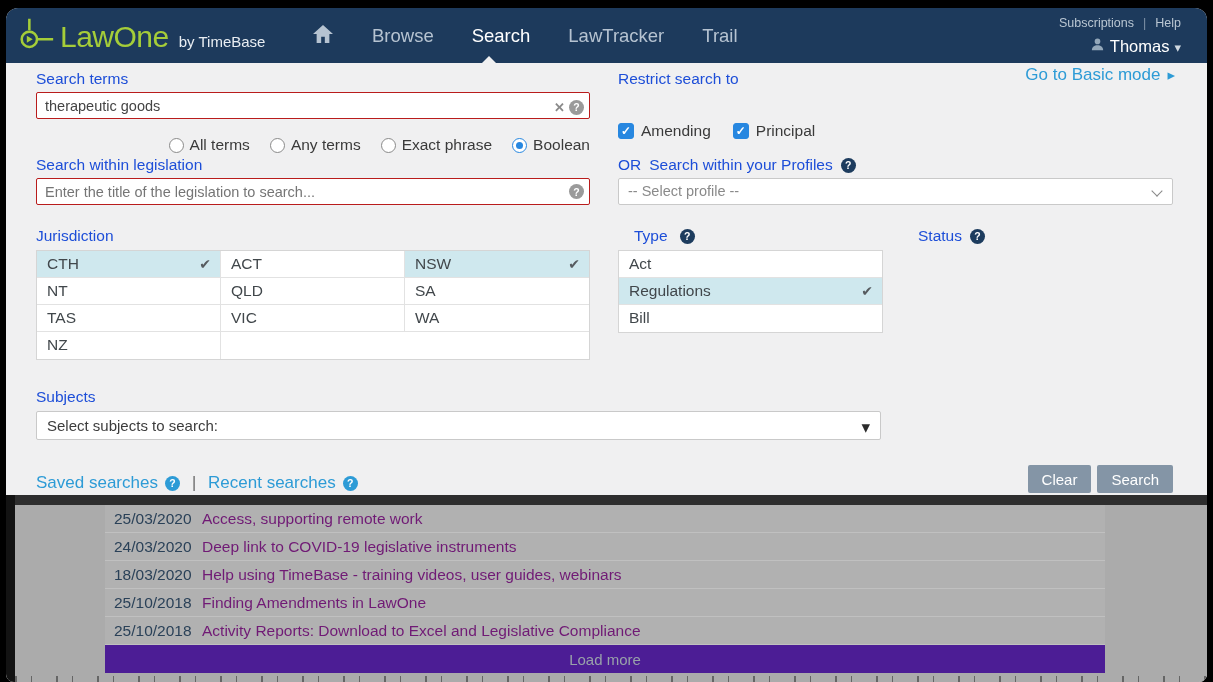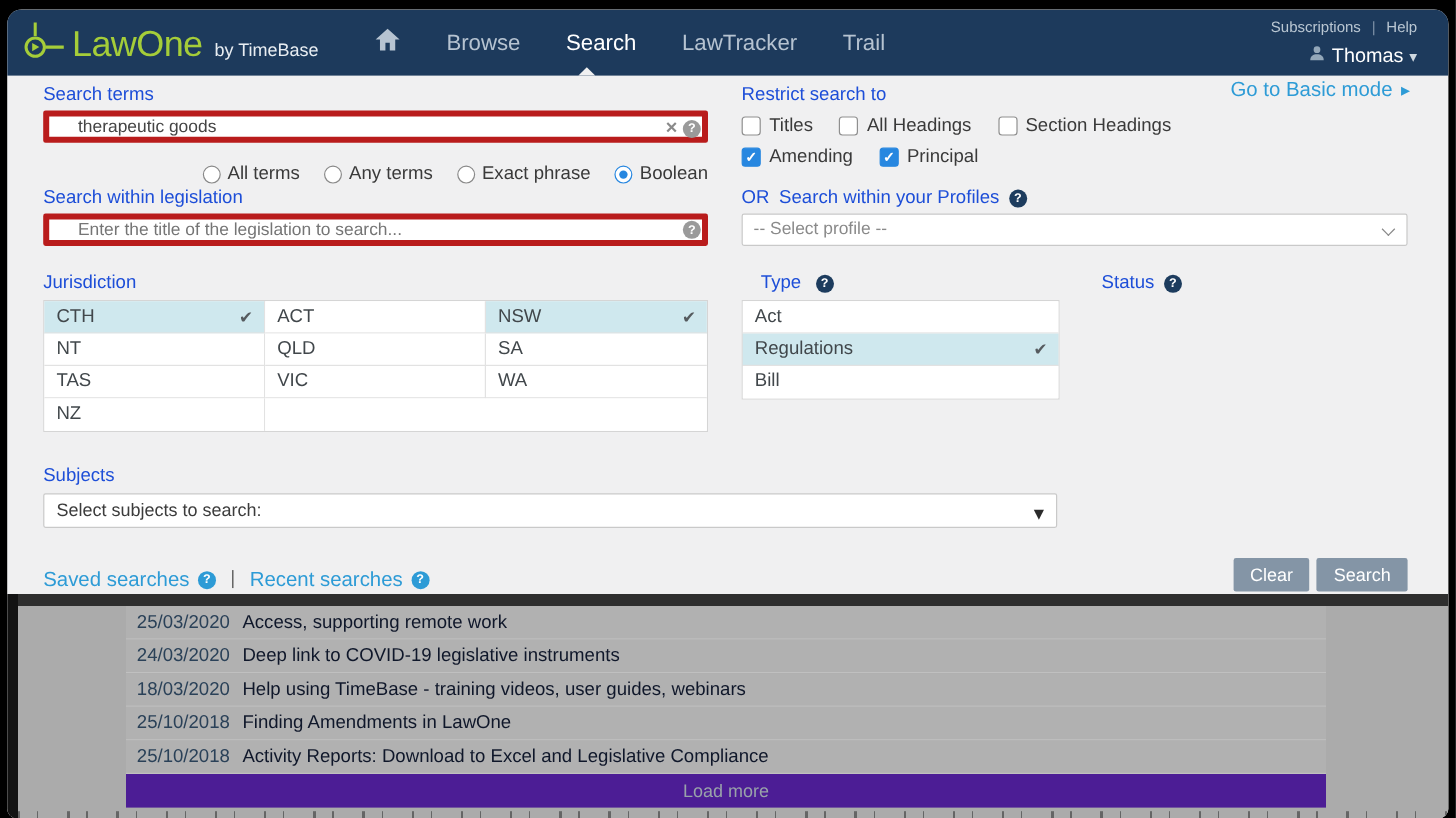--- a/index.html
+++ b/index.html
@@ -22,22 +22,22 @@
   .user{position:absolute;top:29px;right:26px;display:flex;align-items:center;gap:5px;color:#fff;font-size:16.5px;}
   .caret-down::before{content:"\25BE";color:#cfd8e0;font-size:13px;}
   
   .label{color:#1d4ed8;font-size:15.5px;}
   .q-icon{display:inline-flex;width:15px;height:15px;border-radius:50%;background:#9a9a9a;color:#fff;
           font-size:10.5px;font-weight:bold;align-items:center;justify-content:center;flex:0 0 auto;}
   .q-icon::before{content:"?";}
   .q-icon.navy{background:#1d3c5e;}
   .q-icon.blue{background:#2d9bd6;}
   .x-icon::before{content:"\2715";color:#8a8a8a;font-weight:bold;font-size:13px;}
-  .text-input{position:absolute;height:27px;background:#fff;border:5px solid #b91c1c;border-radius:2px;
-              font-family:"Liberation Sans",sans-serif;font-size:14.5px;color:#444;padding:0 40px 0 24px;width:100%;}
+  .text-input{position:absolute;height:27px;background:#fff;border:1px solid #b91c1c;border-radius:2px;
+              font-family:"Liberation Sans",sans-serif;font-size:14.5px;color:#444;padding:0 40px 0 8px;width:100%;}
   .input-wrap{position:absolute;}
   .input-icons{position:absolute;right:6px;top:6px;display:flex;align-items:center;gap:4px;}
   
   .radio-row{position:absolute;display:flex;justify-content:flex-end;align-items:flex-end;gap:20px;}
   .radio-item{display:flex;align-items:center;gap:6px;font-size:15.5px;color:#3a3a3a;}
   .radio{width:15px;height:15px;border-radius:50%;border:1.5px solid #8a8a8a;background:#fff;position:relative;flex:0 0 auto;}
   .radio.selected{border-color:#2787e0;}
   .radio.selected::after{content:"";position:absolute;left:3px;top:3px;width:7px;height:7px;border-radius:50%;background:#2787e0;}
   
   .cb-row{position:absolute;display:flex;align-items:center;gap:22px;}
@@ -76,21 +76,21 @@
   .saved-row{position:absolute;display:flex;align-items:center;gap:12px;}
   .link-sep{color:#666;font-size:16px;}
   
   .bottom{position:absolute;left:0;right:0;top:487px;bottom:0;background:#ababab;}
   .bottom-strip{position:absolute;left:9px;right:0;top:0;height:10px;background:#2e2e2e;}
   .left-dark{position:absolute;left:0;top:0;bottom:0;width:9px;background:#131313;}
   .news{position:absolute;left:99px;top:10px;width:1000px;}
   .news-row{display:flex;align-items:center;height:28px;background:#b1b1b1;border-bottom:1px solid #c0c0c0;
             padding-left:9px;font-size:15.5px;cursor:pointer;}
   .news-date{width:88px;color:#2a4158;font-weight:500;flex:0 0 auto;}
-  .news-title{color:#0f172a;}
+  .news-title{color:#701a75;}
   .load-more{height:28px;background:#4c1d95;color:#99a2aa;display:flex;align-items:center;justify-content:center;
              font-size:15px;cursor:pointer;}
   .cut-text{position:absolute;left:9px;right:0;bottom:0;height:6px;opacity:.55;
             background:repeating-linear-gradient(90deg,#2c2c2c 0 2px,transparent 2px 16px,#2c2c2c 16px 17px,transparent 17px 41px);}
 </style>
 </head>
 <body>
 
 <div id="window">
 
@@ -165,34 +165,20 @@
         <span class="radio"></span>
         <span>Exact phrase</span>
       </span>
     <span class="radio-item">
         <span class="radio selected"></span>
         <span>Boolean</span>
       </span>
   </div>
 
   <div class="label" style="position:absolute;left:612px;top:62px;">Restrict search to</div>
-  <div class="cb-row" style="left:612px;top:88px;">
-    <span class="cb-item">
-        <span class="checkbox"></span>
-        <span>Titles</span>
-      </span>
-    <span class="cb-item">
-        <span class="checkbox"></span>
-        <span>All Headings</span>
-      </span>
-    <span class="cb-item">
-        <span class="checkbox"></span>
-        <span>Section Headings</span>
-      </span>
-  </div>
   <div class="cb-row" style="left:612px;top:114px;">
     <span class="cb-item">
         <span class="checkbox checked"></span>
         <span>Amending</span>
       </span>
     <span class="cb-item">
         <span class="checkbox checked"></span>
         <span>Principal</span>
       </span>
   </div>

